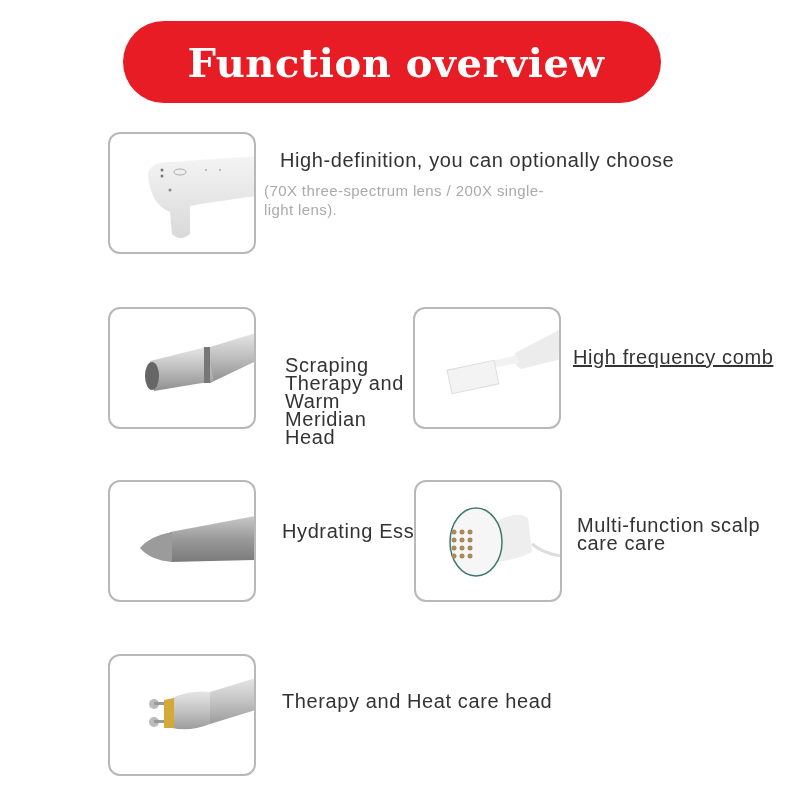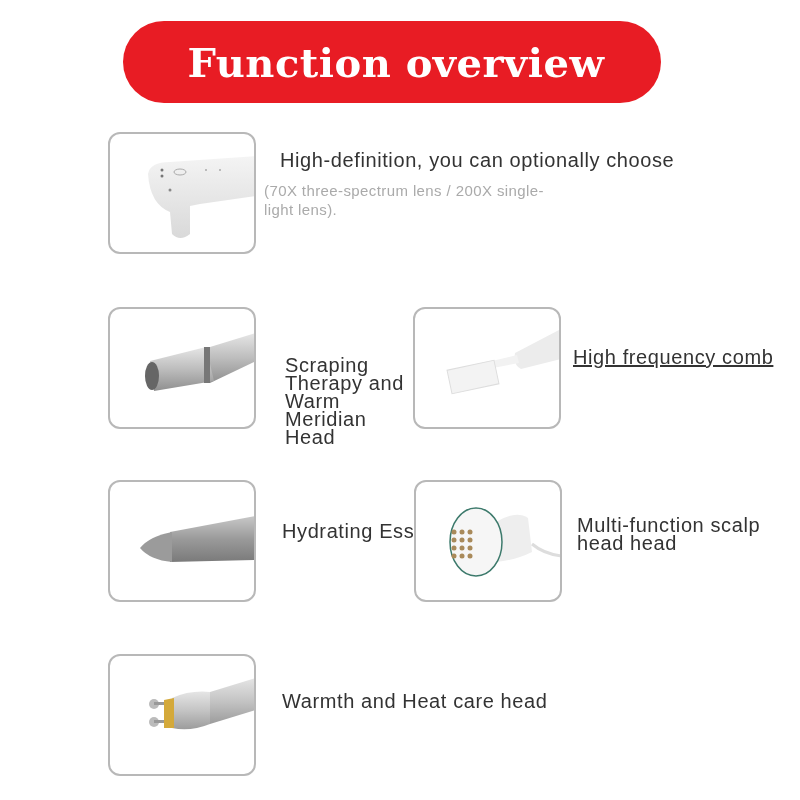--- a/index.html
+++ b/index.html
@@ -93,33 +93,33 @@
       <circle cx="38" cy="66" r="2.5"></circle>
         <circle cx="46" cy="66" r="2.5"></circle>
         <circle cx="54" cy="66" r="2.5"></circle>
       <circle cx="38" cy="74" r="2.5"></circle>
         <circle cx="46" cy="74" r="2.5"></circle>
         <circle cx="54" cy="74" r="2.5"></circle>
     </g>
     <path d="M116 62 Q128 72 146 74" stroke="#ddd" stroke-width="3" fill="none"></path>
   </svg>
 </div>
-<div class="label" style="left:577px;top:516px;">Multi-function scalp head head</div>
+<div class="label" style="left:577px;top:516px;">Multi-function scalp care care</div>
 
 <div class="card" style="left:108px;top:654px;">
   <svg width="146" height="120">
     <defs>
         <linearGradient id="g6" x1="0" y1="0" x2="0" y2="1">
           <stop offset="0" stop-color="#e5e5e5"></stop>
           <stop offset=".5" stop-color="#c4c4c4"></stop>
           <stop offset="1" stop-color="#9c9c9c"></stop>
         </linearGradient>
       </defs>
     <path d="M100 36 L146 22 L146 54 L100 68 Z" fill="url(#g6)"></path>
     <path d="M62 42 Q80 34 100 36 L100 68 Q80 76 62 72 Z" fill="url(#g6)"></path>
     <path d="M54 44 L64 42 L64 72 L54 72 Z" fill="#d4a93a"></path>
     <circle cx="44" cy="48" r="5" fill="#bbb"></circle>
       <circle cx="44" cy="66" r="5" fill="#bbb"></circle>
     <rect x="44" y="46" width="10" height="3" fill="#999"></rect>
       <rect x="44" y="64" width="10" height="3" fill="#999"></rect>
   </svg>
 </div>
-<div class="label" style="left:282px;top:692px;">Warmth and Heat care head</div>
+<div class="label" style="left:282px;top:692px;">Therapy and Heat care head</div>
 
 </body></html>

